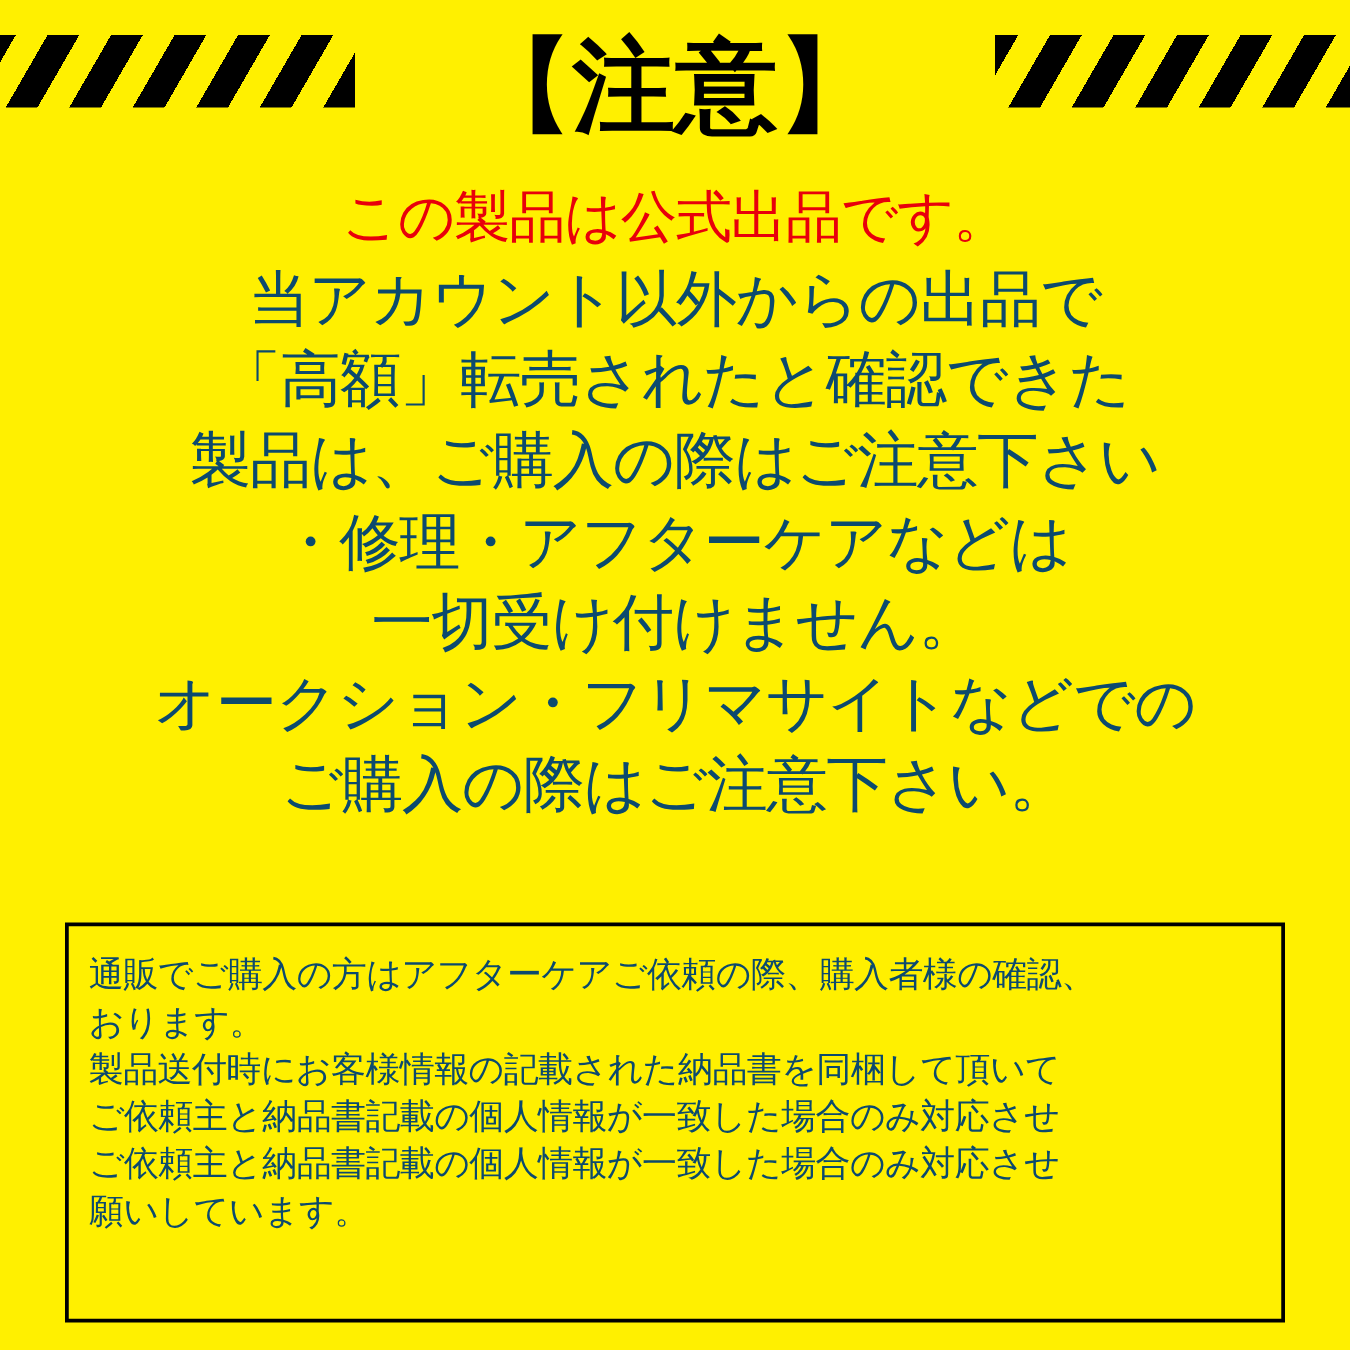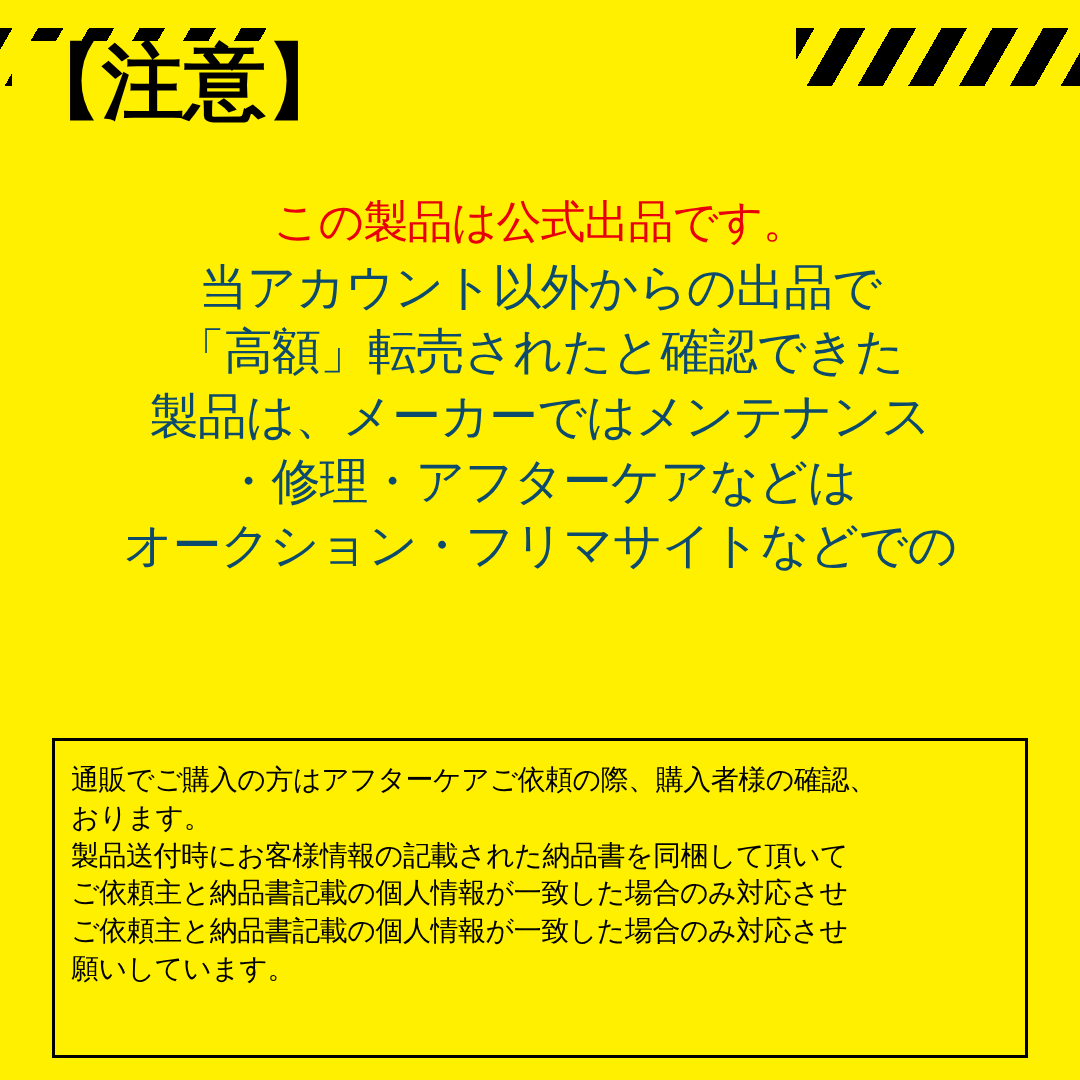--- a/index.html
+++ b/index.html
@@ -19,22 +19,23 @@
     height: 1080px;
     background: #FFF000;
     box-sizing: border-box;
   }
 
   
   .header {
     position: relative;
     display: flex;
     align-items: center;
+    justify-content: center;
     height: 140px;
-    padding: 12px;
+    padding: 0;
   }
   .stripes {
     position: absolute;
     top: 28px;
     height: 58px;
     background-image: repeating-linear-gradient(
       -60deg,
       #000 0px,
       #000 22px,
       #FFF000 22px,
@@ -58,21 +59,21 @@
     letter-spacing: 0px;
     line-height: 1;
     background: #FFF000;
     padding: 0 8px;
     white-space: nowrap;
   }
 
   
   .message {
     text-align: center;
-    margin-top: 24px;
+    margin-top: 0;
   }
   .msg-line {
     font-size: 49px;
     line-height: 1.32;
     color: #0c4a6e;
     font-weight: normal;
     letter-spacing: -1px;
     white-space: nowrap;
   }
   .msg-line.highlight {
@@ -88,43 +89,45 @@
     right: 52px;
     bottom: 22px;
     border: 3px solid #000;
     box-sizing: border-box;
     padding: 20px 16px 18px 16px;
     height: 320px;
   }
   .note-line {
     font-size: 28px;
     line-height: 1.35;
-    color: #000000;
+    color: #0c4a6e;
     letter-spacing: -0.5px;
     white-space: nowrap;
   }
 </style>
 </head>
 <body>
 
 <div class="page">
 
   <div class="header">
     <div class="stripes stripes-left"></div>
     <div class="stripes stripes-right"></div>
     <div class="header-title">【注意】</div>
   </div>
 
   <div class="message">
     <div class="msg-line highlight">この製品は公式出品です。</div>
     <div class="msg-line">当アカウント以外からの出品で</div>
     <div class="msg-line">「高額」転売されたと確認できた</div>
-    <div class="msg-line">製品は、メーカーではメンテナンス</div>
+    <div class="msg-line">製品は、ご購入の際はご注意下さい</div>
     <div class="msg-line">・修理・アフターケアなどは</div>
+    <div class="msg-line">一切受け付けません。</div>
     <div class="msg-line">オークション・フリマサイトなどでの</div>
+    <div class="msg-line">ご購入の際はご注意下さい。</div>
   </div>
 
   <div class="note-box">
     <div class="note-line">通販でご購入の方はアフターケアご依頼の際、購入者様の確認、</div>
     <div class="note-line">おります。</div>
     <div class="note-line">製品送付時にお客様情報の記載された納品書を同梱して頂いて</div>
     <div class="note-line">ご依頼主と納品書記載の個人情報が一致した場合のみ対応させ</div>
     <div class="note-line">ご依頼主と納品書記載の個人情報が一致した場合のみ対応させ</div>
     <div class="note-line">願いしています。</div>
   </div>

